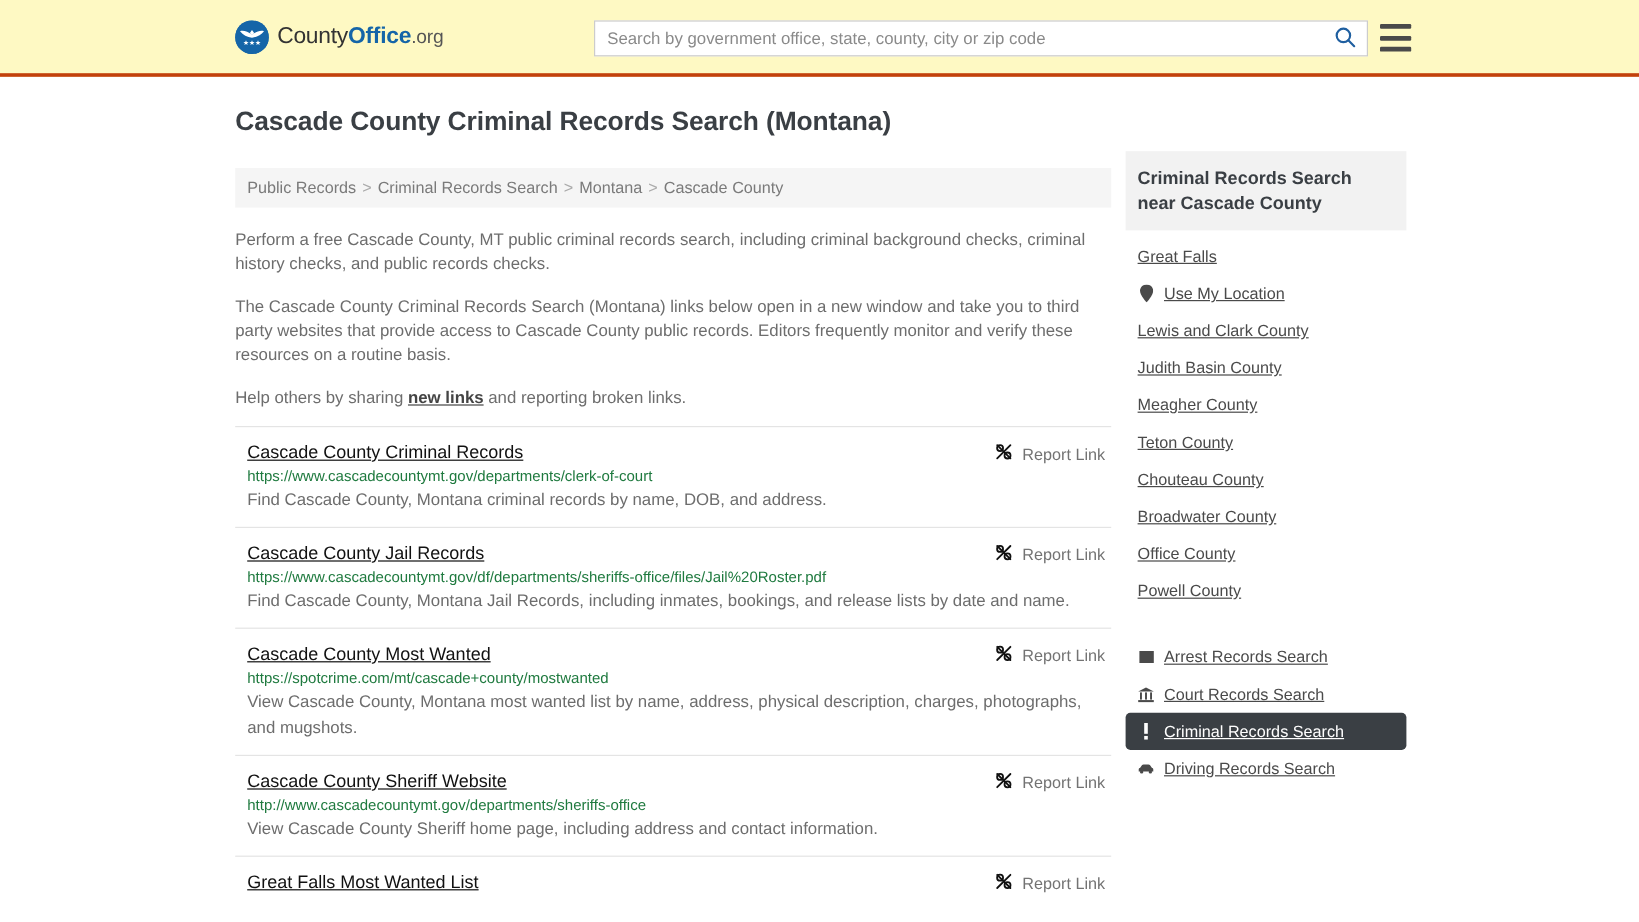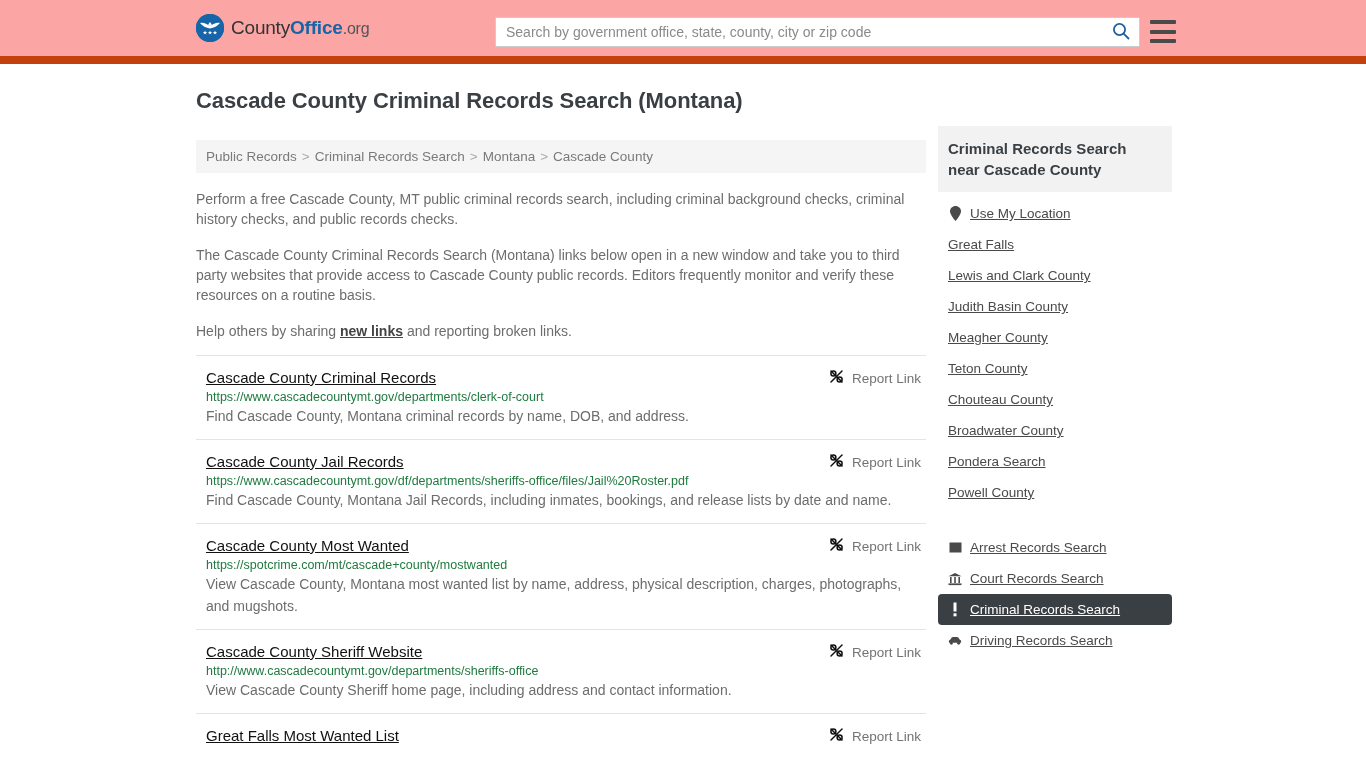--- a/index.html
+++ b/index.html
@@ -8,22 +8,22 @@
     width:1366px; height:768px;
     font-family:"Liberation Sans", sans-serif;
     background:#ffffff;
     color:#333333;
     overflow:hidden;
   }
 
   
   .site-header{
     height:64px;
-    background:#fca5a5;
-    border-bottom:8px solid #c2410c;
+    background:#fef9c3;
+    border-bottom:3px solid #c2410c;
     display:flex;
     align-items:center;
     position:relative;
   }
   .logo-wrap{
     display:flex; align-items:center;
     margin-left:196px;
     gap:7px;
   }
   .logo-mark{
@@ -325,50 +325,50 @@
 
     </div>
   </main>
 
   <aside class="sidebar">
 
     <section class="panel">
       <div class="panel-head">Criminal Records Search near Cascade County</div>
       <ul class="panel-list">
         <li>
+          <a class="panel-link">Great Falls</a>
+        </li>
+        <li>
           <span class="side-icon">
             <svg width="11" height="15" viewBox="0 0 11 15">
               <path d="M5.5 0 C2.5 0 0 2.4 0 5.3 C0 9.1 5.5 15 5.5 15 C5.5 15 11 9.1 11 5.3 C11 2.4 8.5 0 5.5 0 Z" fill="#4a4a4a"></path>
             </svg>
           </span>
           <a class="panel-link">Use My Location</a>
         </li>
         <li>
-          <a class="panel-link">Great Falls</a>
-        </li>
-        <li>
           <a class="panel-link">Lewis and Clark County</a>
         </li>
         <li>
           <a class="panel-link">Judith Basin County</a>
         </li>
         <li>
           <a class="panel-link">Meagher County</a>
         </li>
         <li>
           <a class="panel-link">Teton County</a>
         </li>
         <li>
           <a class="panel-link">Chouteau County</a>
         </li>
         <li>
           <a class="panel-link">Broadwater County</a>
         </li>
         <li>
-          <a class="panel-link">Pondera Search</a>
+          <a class="panel-link">Office County</a>
         </li>
         <li>
           <a class="panel-link">Powell County</a>
         </li>
       </ul>
     </section>
 
     <section class="panel">
       <ul class="panel-list">
         <li>

